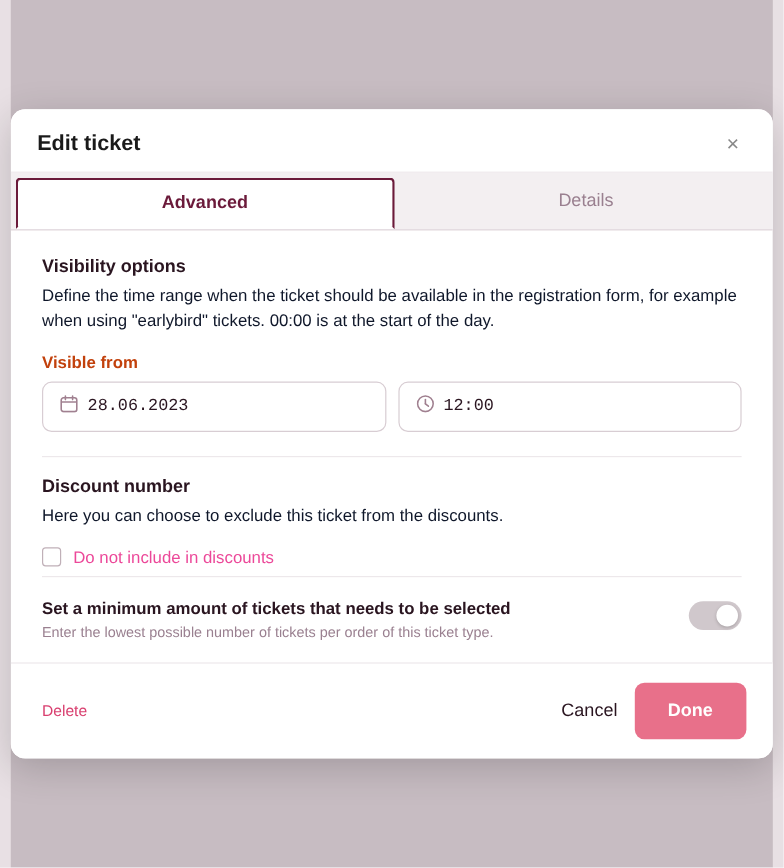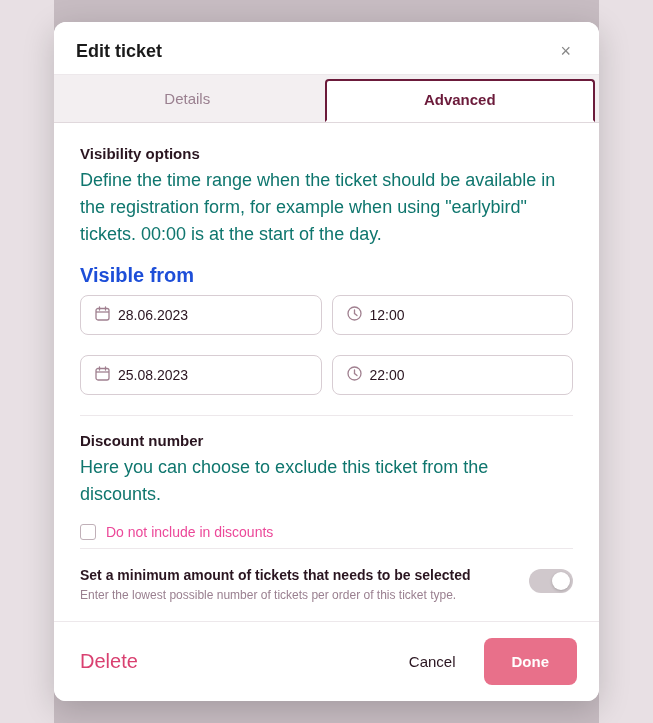--- a/index.html
+++ b/index.html
@@ -8,21 +8,21 @@
       background: #e8e0e4;
       display: flex;
       justify-content: center;
       align-items: center;
       min-height: 100vh;
     }
     .modal-backdrop {
       display: flex;
       justify-content: center;
       align-items: center;
-      width: 545px;
+      width: 635px;
       height: 723px;
       background: rgba(100,80,90,0.25);
     }
     .modal {
       background: #fff;
       border-radius: 12px;
       width: 640px;
       box-shadow: 0 8px 32px rgba(0,0,0,0.18);
       overflow: hidden;
       display: flex;
@@ -86,48 +86,49 @@
       flex: 1;
       overflow-y: auto;
     }
     .section-title {
       font-size: 15px;
       font-weight: 700;
       color: #2a1520;
       margin-bottom: 5px;
     }
     .section-desc {
-      font-size: 18px;
-      color: #0f766e;
+      font-size: 14px;
+      color: #0f172a;
       margin-bottom: 16px;
       line-height: 1.5;
     }
     .field-label {
-      font-size: 20px;
+      font-size: 14px;
       font-weight: 700;
-      color: #1d4ed8;
+      color: #c2410c;
       margin-bottom: 8px;
     }
     .input-row {
       display: flex;
       gap: 10px;
       margin-bottom: 20px;
     }
     .input-field {
       display: flex;
       align-items: center;
       gap: 8px;
       border: 1px solid #d8cdd3;
       border-radius: 8px;
       padding: 10px 14px;
       background: #fff;
       font-size: 14px;
       color: #2a1520;
       flex: 1;
       cursor: text;
+      font-family: Liberation Mono, monospace;
     }
     .input-field .icon {
       color: #a08090;
       font-size: 15px;
       flex-shrink: 0;
     }
     .input-field .value {
       color: #2a1520;
       font-size: 14px;
     }
@@ -206,29 +207,28 @@
       align-items: center;
       justify-content: space-between;
       padding: 16px 22px;
       border-top: 1px solid #ede8eb;
       background: #fff;
     }
     .btn-delete {
       background: none;
       border: none;
       color: #d94070;
-      font-size: 20px;
+      font-size: 13px;
       font-weight: 500;
       cursor: pointer;
       padding: 8px 4px;
     }
     .footer-right {
       display: flex;
       align-items: center;
-      gap: 14px;
     }
     .btn-cancel {
       background: none;
       border: none;
       font-size: 15px;
       font-weight: 500;
       color: #2a1520;
       cursor: pointer;
       padding: 8px 14px;
     }
@@ -248,22 +248,22 @@
 
 <div class="modal-backdrop">
   <div class="modal">
 
     <div class="modal-header">
       <span class="modal-title">Edit ticket</span>
       <button class="close-btn">×</button>
     </div>
 
     <div class="tabs">
+      <button class="tab active">Advanced</button>
       <button class="tab">Details</button>
-      <button class="tab active">Advanced</button>
     </div>
 
     <div class="modal-body">
 
       <div>
         <div class="section-title">Visibility options</div>
         <div class="section-desc">Define the time range when the ticket should be available in the registration form, for example when using "earlybird" tickets. 00:00 is at the start of the day.</div>
 
         <div class="field-label">Visible from</div>
         <div class="input-row">
@@ -279,39 +279,20 @@
           <div class="input-field">
             <span class="icon"><svg width="15" height="15" viewBox="0 0 15 15" fill="none" xmlns="http://www.w3.org/2000/svg">
                   <circle cx="7.5" cy="7.5" r="6.5" stroke="#a08090" stroke-width="1.3"></circle>
                   <line x1="7.5" y1="4" x2="7.5" y2="7.5" stroke="#a08090" stroke-width="1.3" stroke-linecap="round"></line>
                   <line x1="7.5" y1="7.5" x2="10" y2="9.5" stroke="#a08090" stroke-width="1.3" stroke-linecap="round"></line>
                 </svg></span>
             <span class="value">12:00</span>
           </div>
         </div>
 
-        <div class="input-row">
-          <div class="input-field">
-            <span class="icon"><svg width="15" height="15" viewBox="0 0 15 15" fill="none" xmlns="http://www.w3.org/2000/svg">
-                  <rect x="1" y="2.5" width="13" height="11.5" rx="2" stroke="#a08090" stroke-width="1.3"></rect>
-                  <line x1="1" y1="6" x2="14" y2="6" stroke="#a08090" stroke-width="1.3"></line>
-                  <line x1="4.5" y1="1" x2="4.5" y2="4" stroke="#a08090" stroke-width="1.3" stroke-linecap="round"></line>
-                  <line x1="10.5" y1="1" x2="10.5" y2="4" stroke="#a08090" stroke-width="1.3" stroke-linecap="round"></line>
-                </svg></span>
-            <span class="value">25.08.2023</span>
-          </div>
-          <div class="input-field">
-            <span class="icon"><svg width="15" height="15" viewBox="0 0 15 15" fill="none" xmlns="http://www.w3.org/2000/svg">
-                  <circle cx="7.5" cy="7.5" r="6.5" stroke="#a08090" stroke-width="1.3"></circle>
-                  <line x1="7.5" y1="4" x2="7.5" y2="7.5" stroke="#a08090" stroke-width="1.3" stroke-linecap="round"></line>
-                  <line x1="7.5" y1="7.5" x2="10" y2="9.5" stroke="#a08090" stroke-width="1.3" stroke-linecap="round"></line>
-                </svg></span>
-            <span class="value">22:00</span>
-          </div>
-        </div>
       </div>
 
       <hr class="divider">
 
       <div>
         <div class="section-title">Discount number</div>
         <div class="section-desc">Here you can choose to exclude this ticket from the discounts.</div>
         <div class="checkbox-row">
           <div class="checkbox-box"></div>
           <span class="checkbox-label">Do not include in discounts</span>

